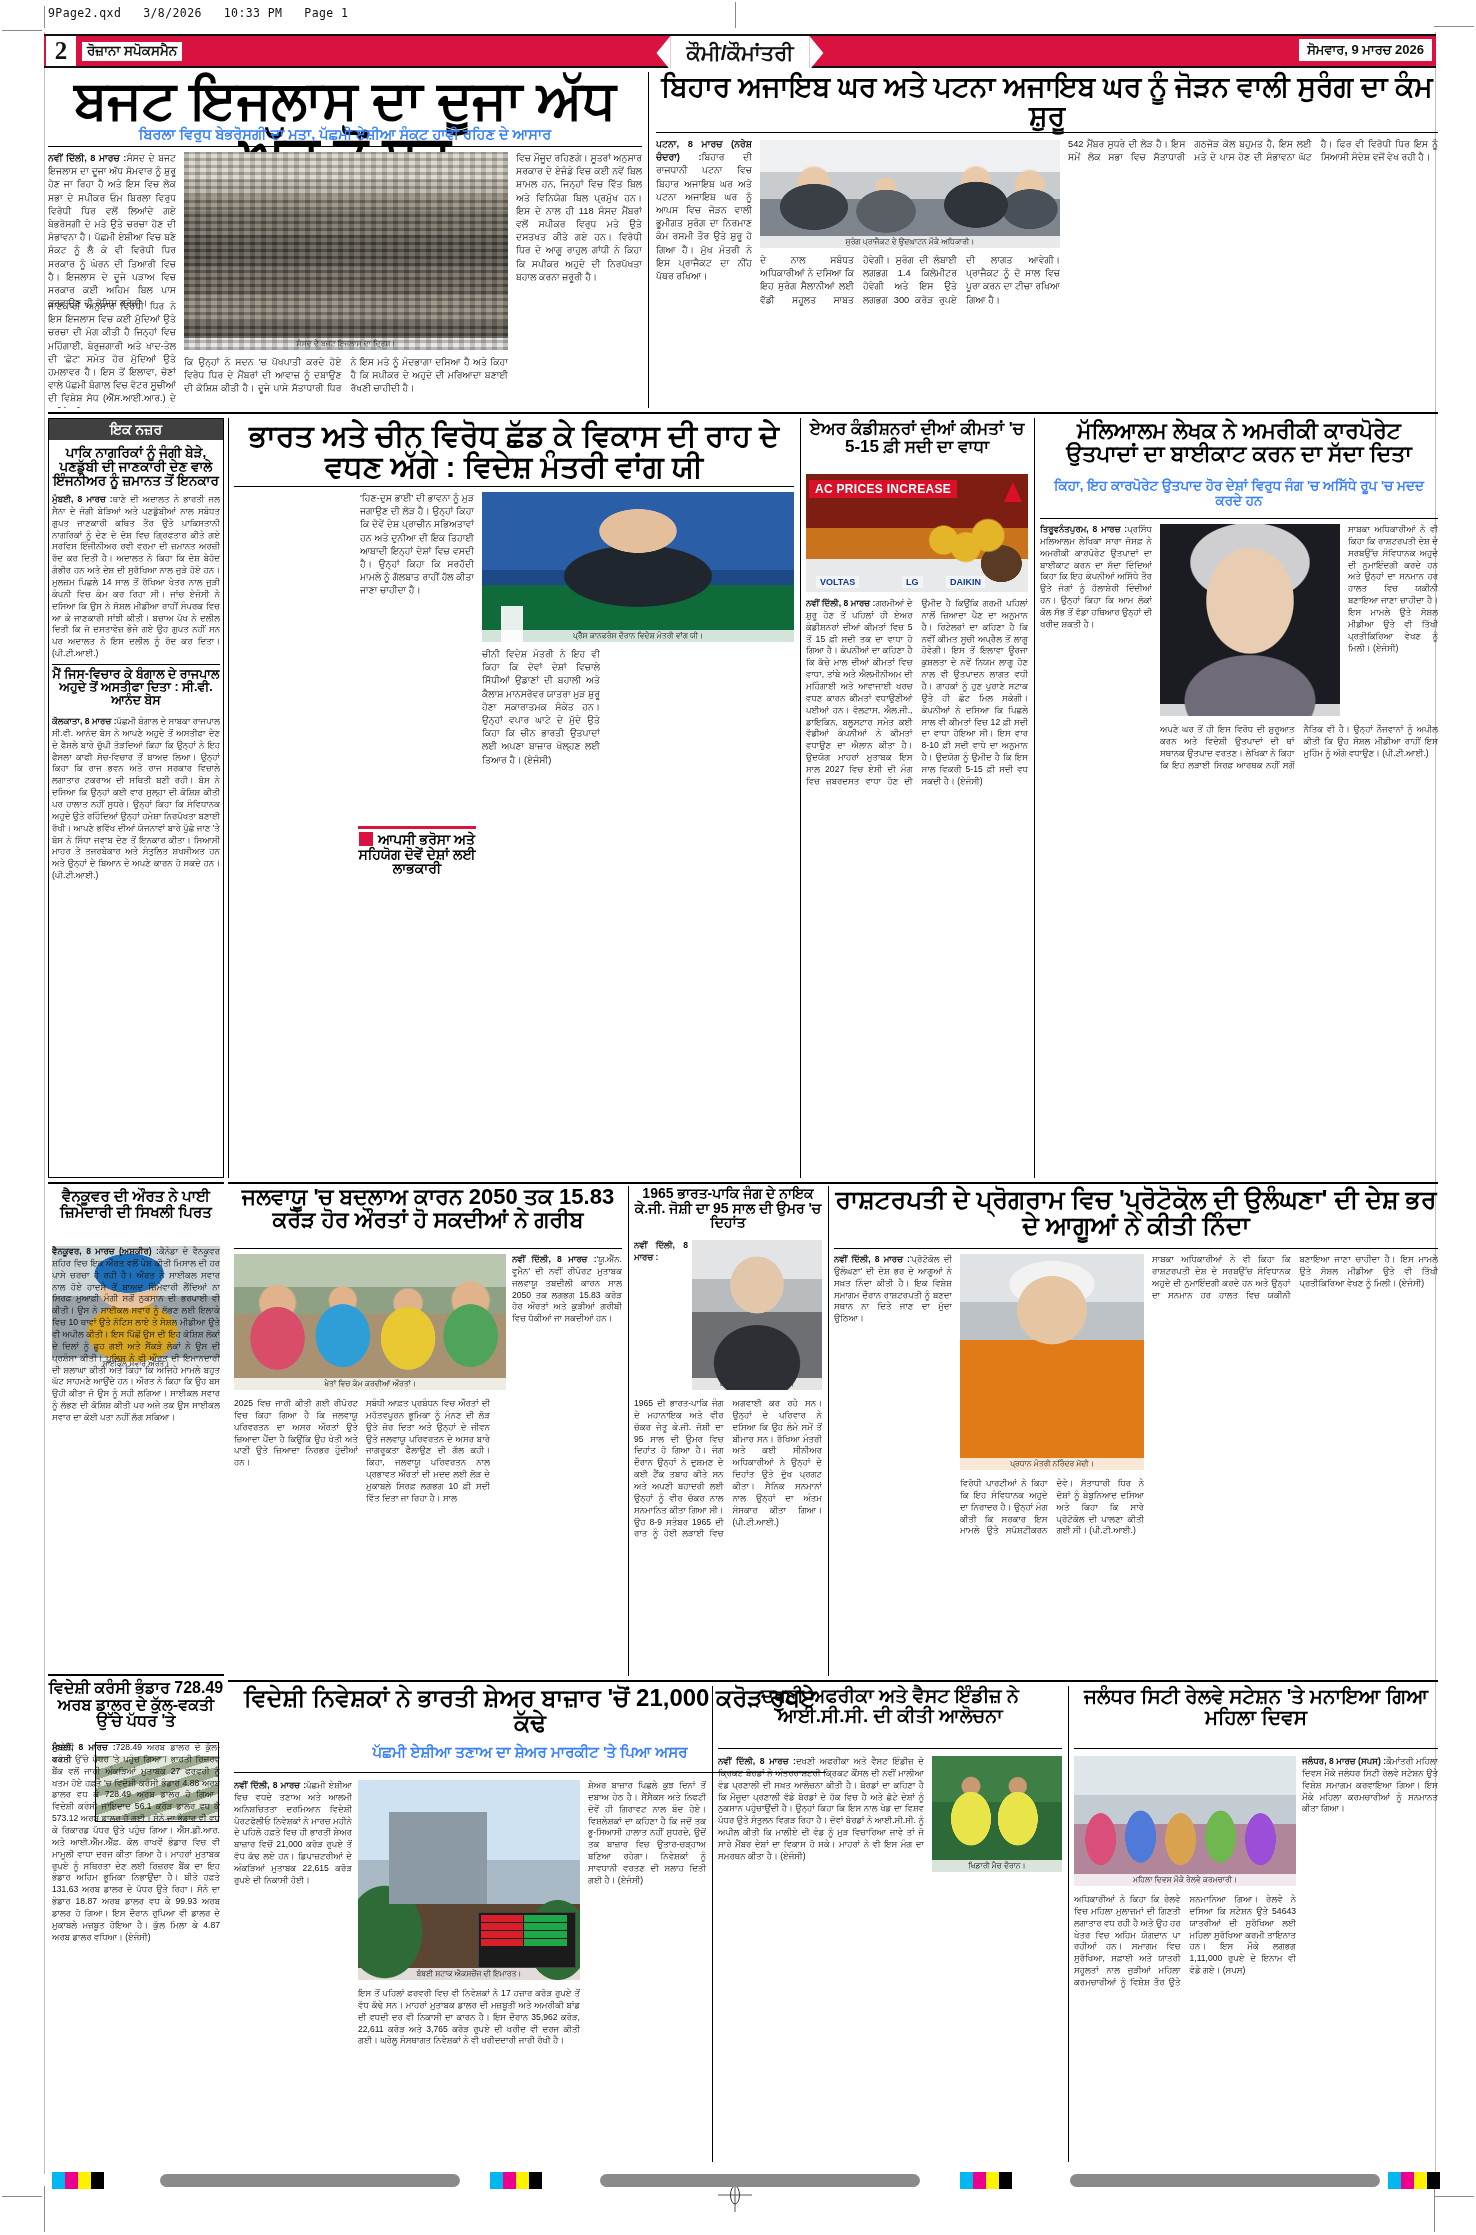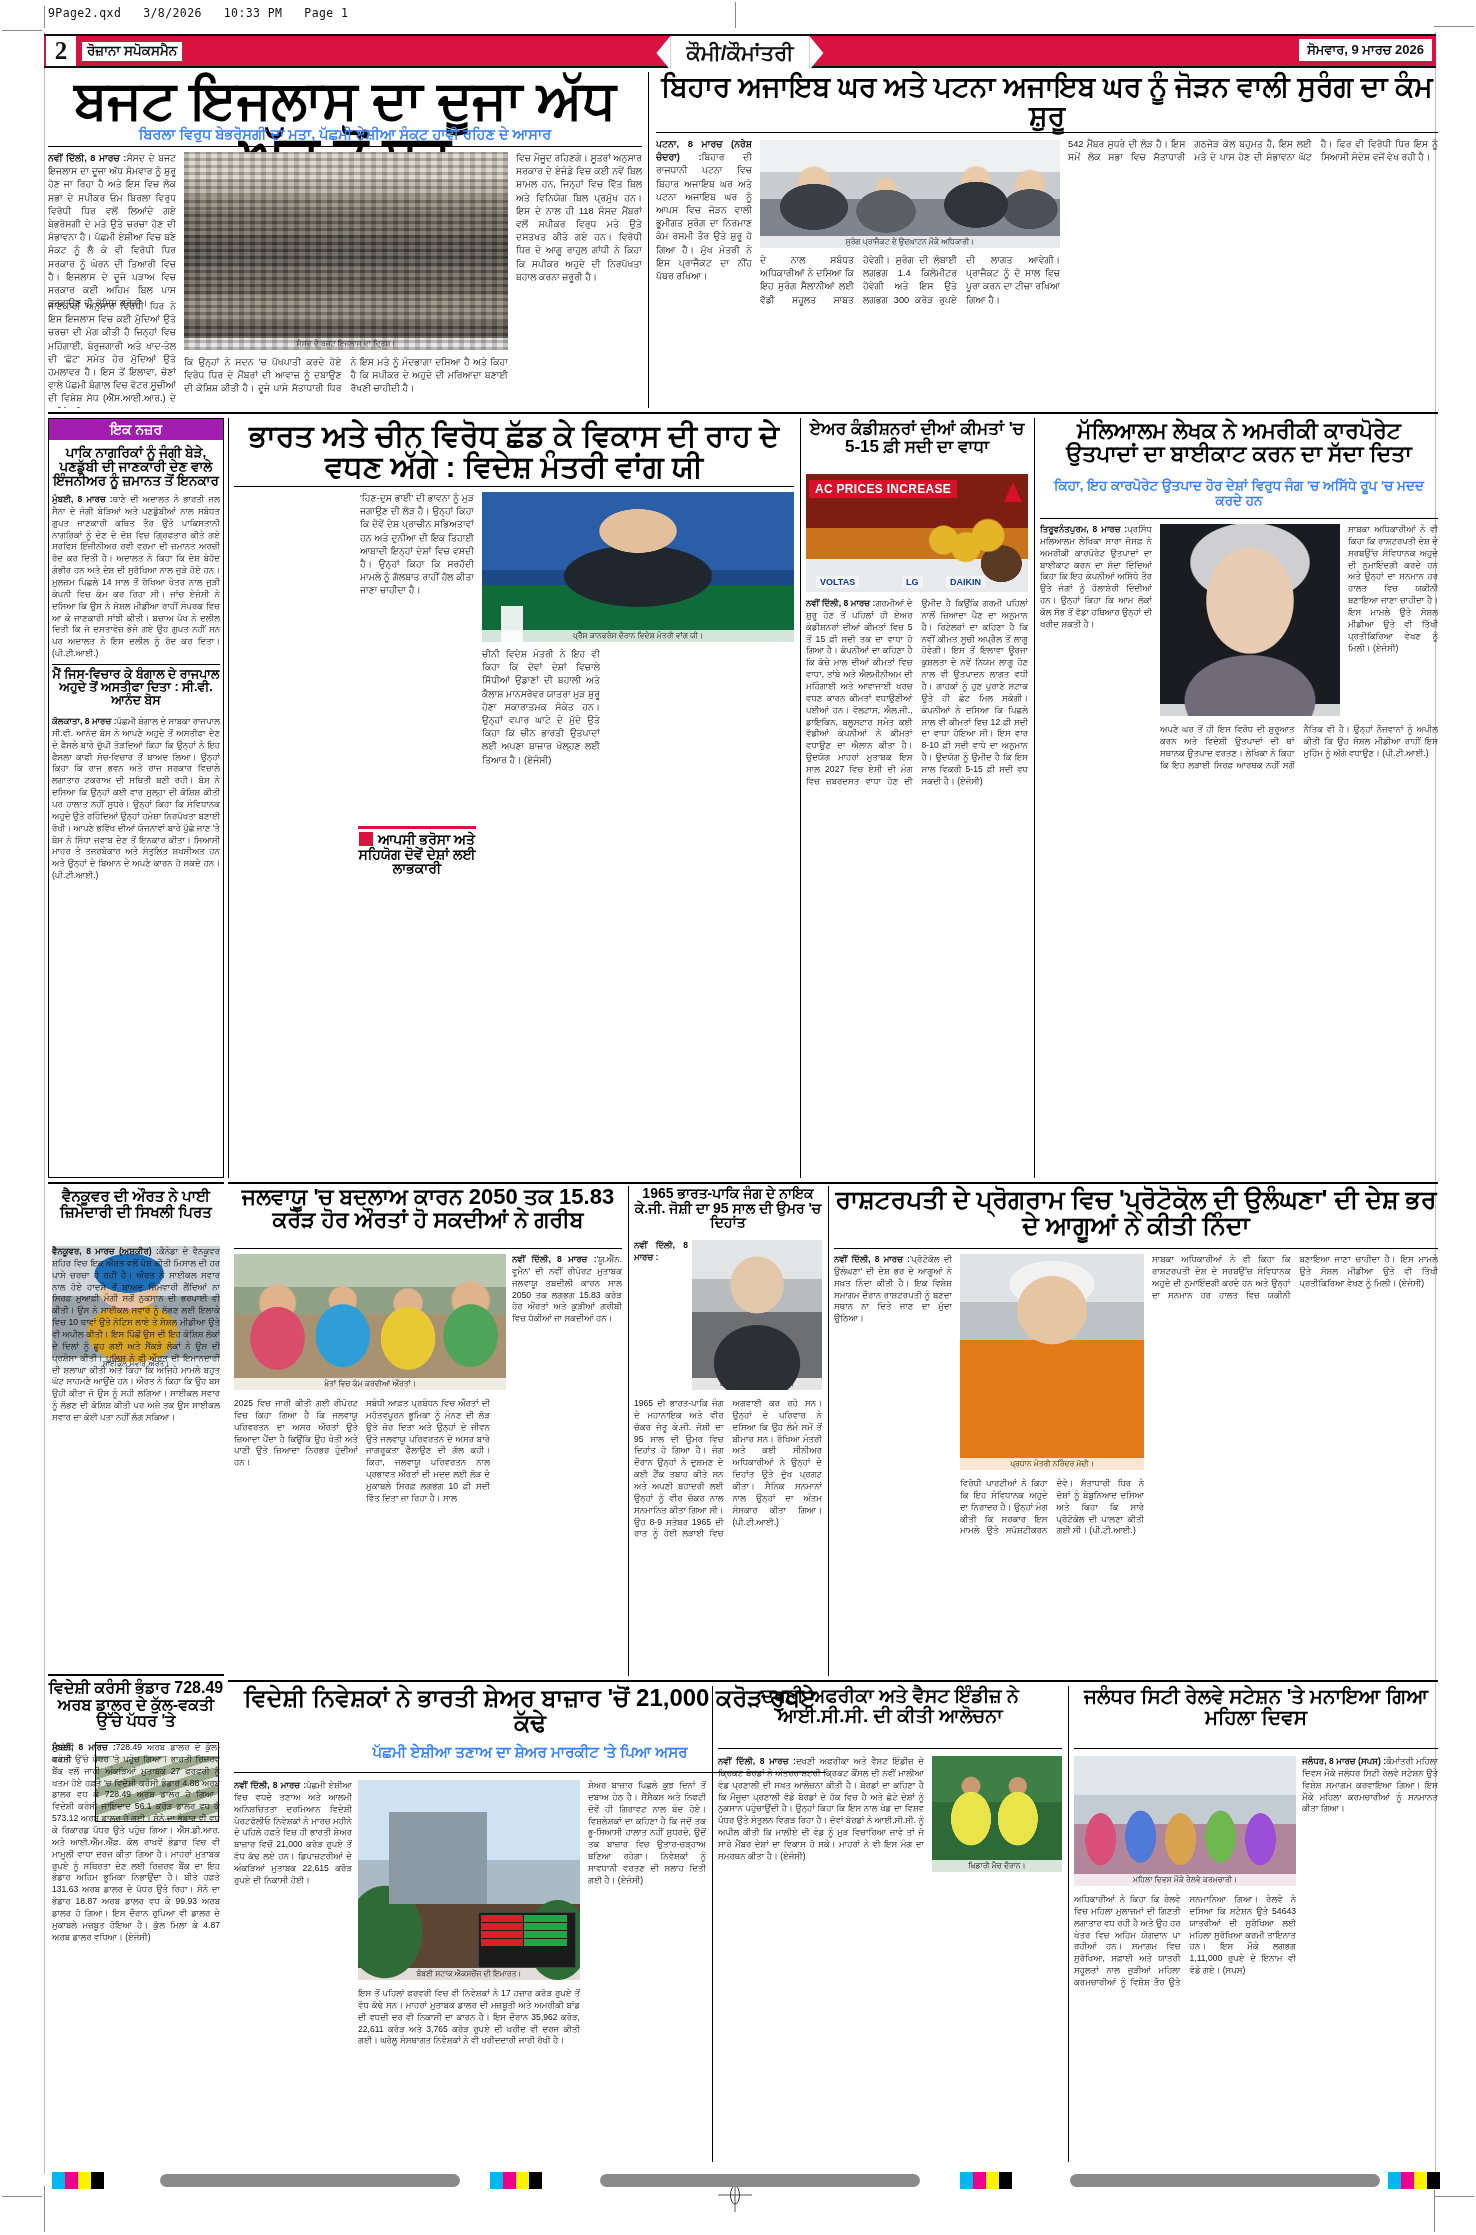--- a/index.html
+++ b/index.html
@@ -282,21 +282,21 @@
   .p-dollar{
     background: linear-gradient(135deg, #bfcbb2 0 100%);
   }
   .p-dollar::after{
     content:""; position:absolute; inset:0;
     background:
       repeating-linear-gradient(-18deg, rgba(255,255,255,.55) 0 8px, rgba(90,110,80,.35) 8px 17px);
   }
   
   .blue-head{
-    background:#a21caf; color:#fff; text-align:center;
+    background:#404040; color:#fff; text-align:center;
     font-family:"Liberation Sans",sans-serif; font-weight:bold;
     font-size:14px; padding:2px 0;
   }
   .redsq{ display:inline-block; width:14px; height:14px; background:#d9123f;
           vertical-align:-2px; margin-right:5px; }
   .redrule{ border-top:3px solid #d9123f; }
   .byline{ font-weight:bold; }
   
   .colorbar{ position:absolute; display:flex; height:17px; }
   .colorbar i{ display:block; width:13px; height:17px; }

